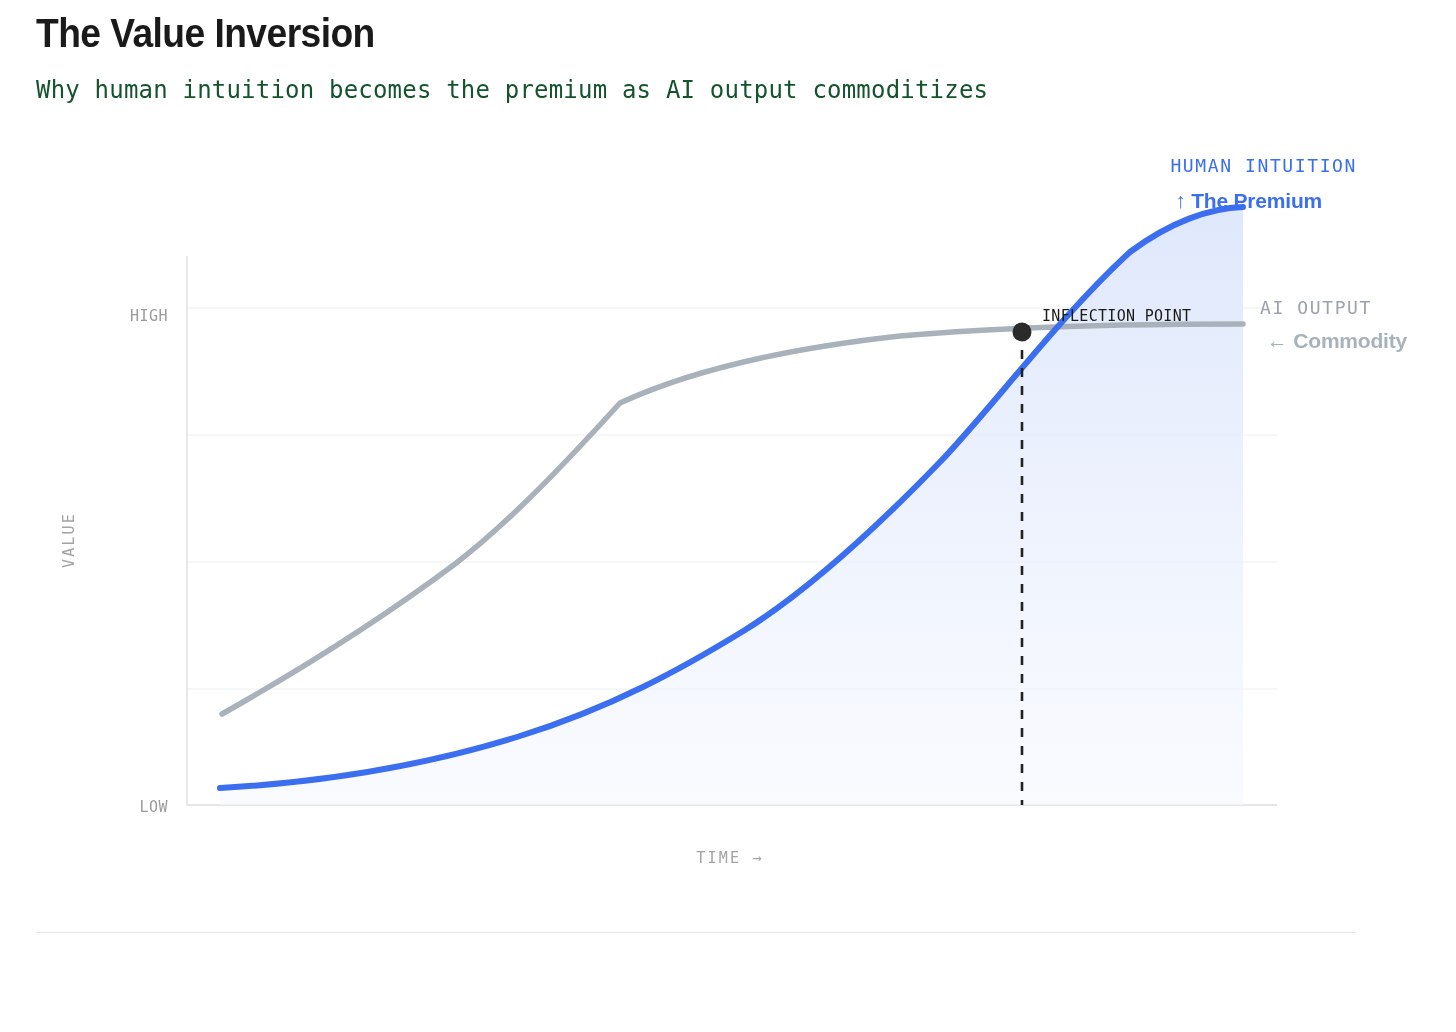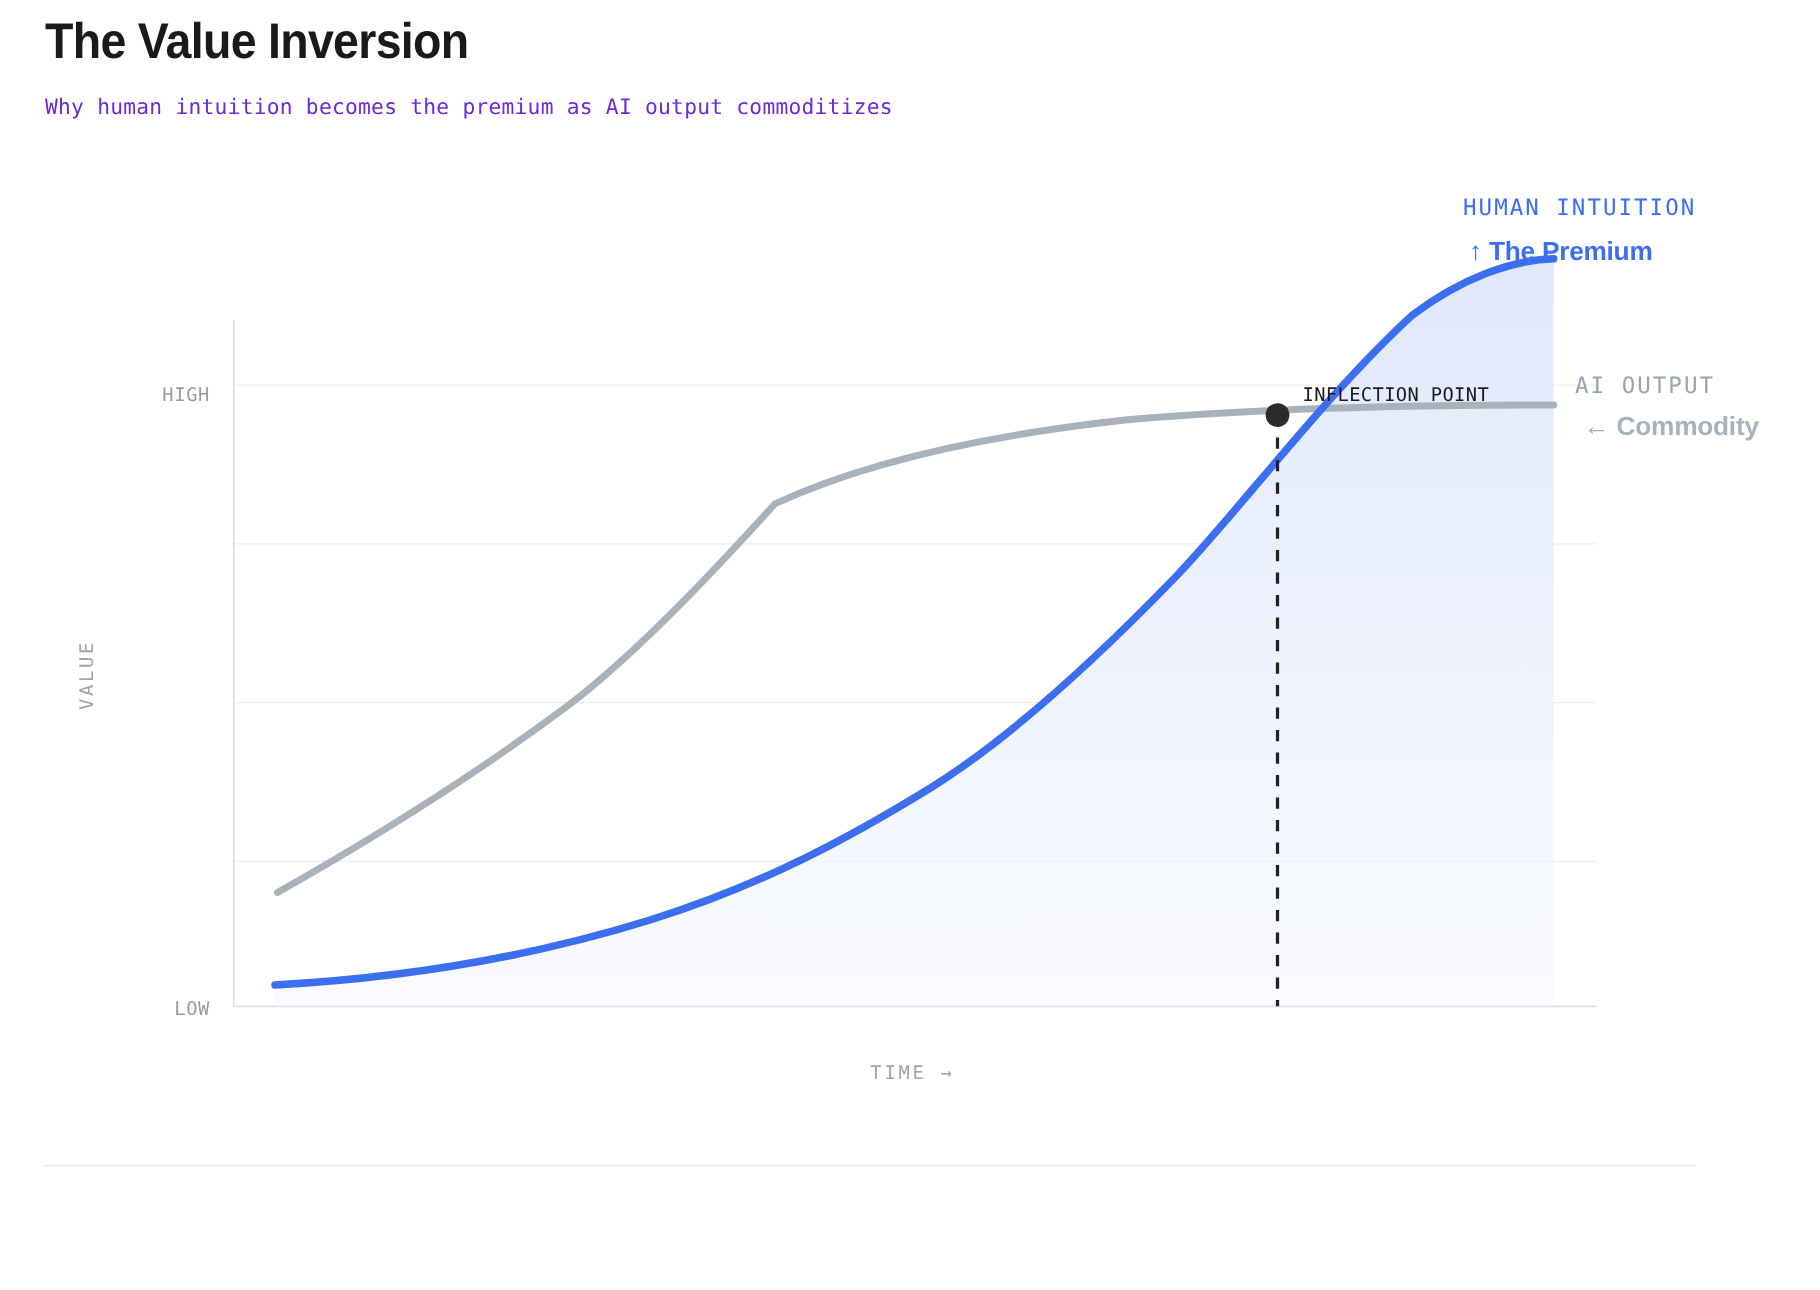--- a/index.html
+++ b/index.html
@@ -25,22 +25,22 @@
     font-size: 40px;
     letter-spacing: -0.6px;
     color: #1a1a1a;
     margin: 0;
     line-height: 1.15;
     transform: scaleX(0.93);
     transform-origin: left center;
   }
   .subtitle {
     font-family: "DejaVu Sans Mono", monospace;
-    font-size: 17px;
-    color: #6d28d9;
+    font-size: 24px;
+    color: #14532d;
     margin: 20px 0 0 0;
     letter-spacing: 0.2px;
     white-space: nowrap;
   }
 
   
   .chart-wrap {
     position: absolute;
     left: 0; top: 130px;
     width: 1456px; height: 790px;

